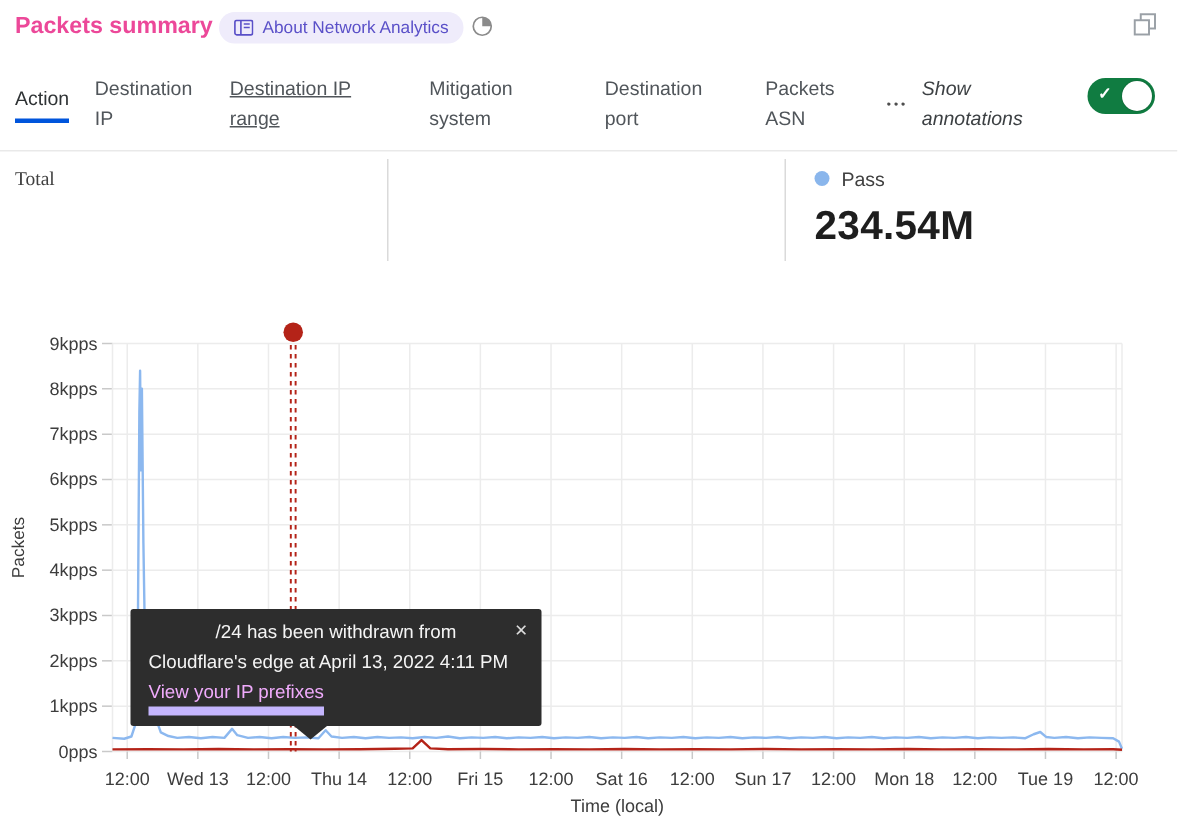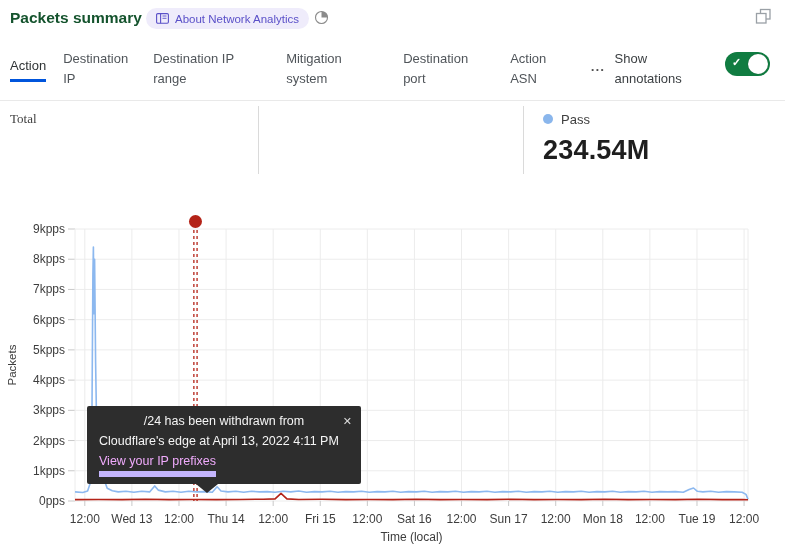--- a/index.html
+++ b/index.html
@@ -1,37 +1,37 @@
 <!DOCTYPE html>
 <html><head>
 <meta charset="utf-8">
 <style>
   * { margin:0; padding:0; box-sizing:border-box; }
   html,body { width:785px; height:555px; background:#fff; font-family:"Liberation Sans", sans-serif; color:#2b2b2b; overflow:hidden; }
   .app { position:relative; width:785px; height:555px; }
 
   
-  .hdr-title { position:absolute; left:10px; top:9px; font-size:15.5px; font-weight:700; color:#14532d; }
+  .hdr-title { position:absolute; left:10px; top:9px; font-size:15.5px; font-weight:700; color:#ec4899; }
   .badge { position:absolute; left:146px; top:8px; height:21px; display:flex; align-items:center; gap:6px;
            background:#efecfb; color:#5a50c8; border-radius:11px; padding:0 10px; font-size:11.5px; cursor:pointer; }
   .pie-icon { position:absolute; left:314px; top:10px; width:15px; height:15px; }
   .win-icon { position:absolute; right:13px; top:8px; width:17px; height:17px; cursor:pointer; }
 
   
   .tabs { position:absolute; left:10px; top:46px; height:46px; display:flex; align-items:center; }
   .tab { font-size:13px; line-height:20px; color:#50555a; cursor:pointer; }
   .tab.sel { color:#2f3335; border-bottom:3px solid #0055dc; padding-bottom:3px; }
   .t-act  { margin-right:17px; }
   .t-dip  { width:78px;  margin-right:12px; }
-  .t-dipr { width:92px;  margin-right:41px; }
+  .t-dipr { width:92px;  margin-right:41px;text-decoration:underline; }
   .t-dp   { width:77px;  margin-right:30px; }
   .t-ms   { width:66px;  margin-right:51px; }
   .t-asn  { width:48px;  margin-right:33px; }
   .dots   { font-size:8px; letter-spacing:2px; color:#4e4e4e; margin-right:9px; cursor:pointer; }
-  .t-ann  { width:82px; color:#3c4043; }
+  .t-ann  { width:82px; color:#3c4043;font-style:italic; }
   .toggle { position:absolute; right:15px; top:52px; width:45px; height:24px; border-radius:12px;
             background:#107c41; cursor:pointer; }
   .toggle .chk { position:absolute; left:7px; top:4px; color:#fff; font-size:11px; font-weight:700; }
   .toggle .knob { position:absolute; right:2px; top:2px; width:20px; height:20px; border-radius:50%;
             background:#fff; box-shadow:0 0 1px rgba(0,0,0,.4); }
 
   .section-divider { position:absolute; left:0; top:100px; width:785px; height:1px; background:#e9e9e9; }
 
   
   .stat { position:absolute; top:110px; }
@@ -81,21 +81,21 @@
     <rect x="5.5" y="1.5" width="9.5" height="9.5" fill="#fff" stroke="#9aa0a6" stroke-width="1.3"></rect>
     <rect x="1.5" y="5.5" width="9.5" height="9.5" fill="#fff" stroke="#9aa0a6" stroke-width="1.3"></rect>
   </svg>
 
   <div class="tabs">
     <div class="tab sel t-act">Action</div>
     <div class="tab t-dip">Destination IP</div>
     <div class="tab t-dipr">Destination IP range</div>
     <div class="tab t-ms">Mitigation system</div>
     <div class="tab t-dp">Destination port</div>
-    <div class="tab t-asn">Action ASN</div>
+    <div class="tab t-asn">Packets ASN</div>
     <div class="dots">•••</div>
     <div class="tab t-ann">Show annotations</div>
   </div>
   <div class="toggle">
     <span class="chk">✓</span>
     <span class="knob"></span>
   </div>
 
   <div class="section-divider"></div>
 

